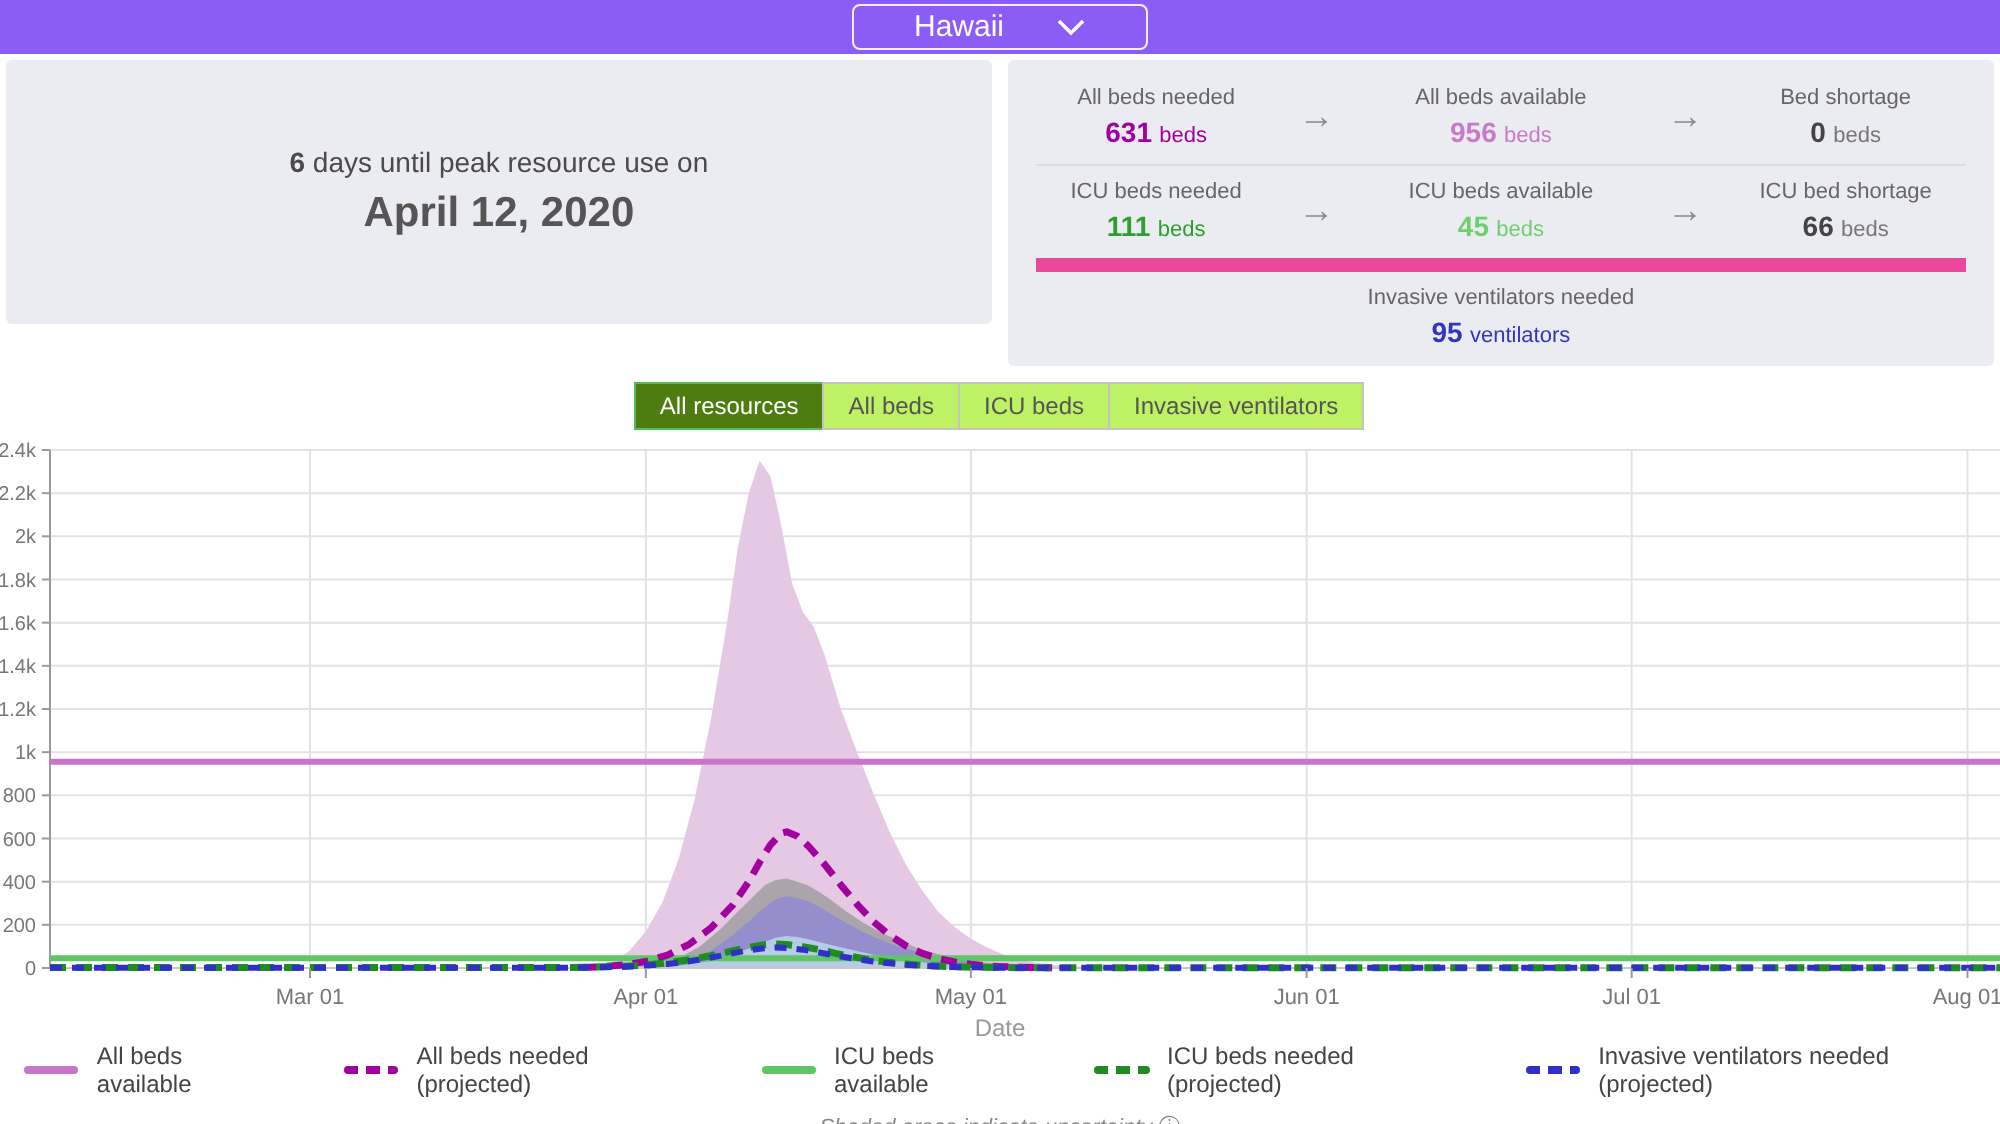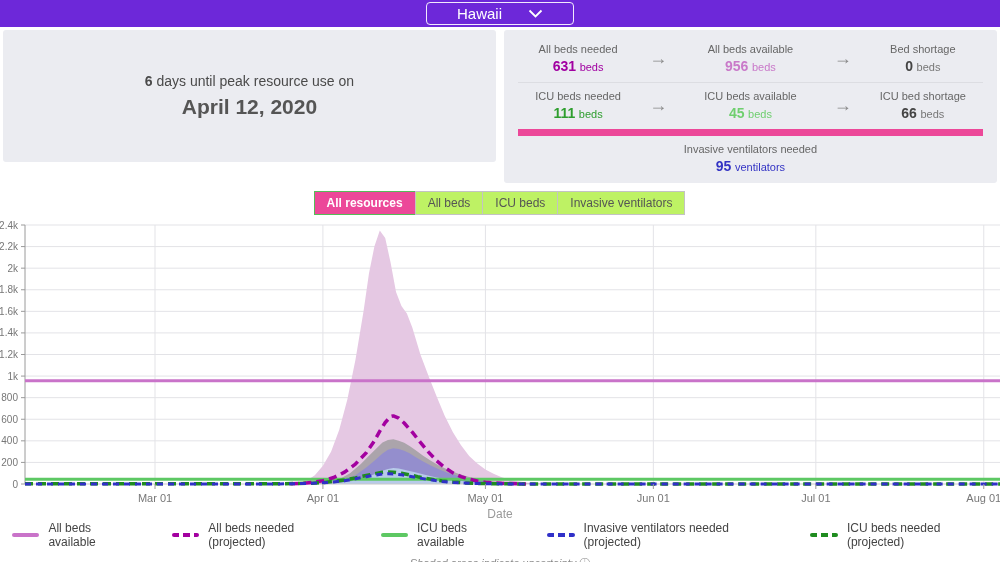--- a/index.html
+++ b/index.html
@@ -36,38 +36,38 @@
   .stat-value b { font-size:14px; font-weight:bold; }
   .stat-unit { font-size:11px; }
   .muted-unit { color:#777; }
   .arrow { text-align:center; font-size:18px; color:#8a8a8a; }
   .row-single { display:flex; justify-content:center; border-top:7px solid #ec4899; padding:7px 0 6px 0; }
 
   
   .tabs { display:flex; justify-content:center; margin:8px 0 2px 0; }
   .tab { font-size:12px; padding:4px 12px; background:#bef264; border:1px solid #c3c3c3;
     color:#555; cursor:pointer; font-family:inherit; margin-left:-1px; }
-  .tab.active { background:#ec4899; border-color:#55bd58; color:#fff;font-weight:bold; }
+  .tab.active { background:#4d7c0f; border-color:#55bd58; color:#fff; }
 
   
   .chart-wrap { width:1000px; height:302px; position:relative; }
 
   
   .legend { display:flex; justify-content:center; align-items:center; gap:14px; margin-top:2px; }
   .legend-item { display:flex; align-items:center; gap:9px; padding:0 12px; }
   .swatch { display:inline-block; width:30px; height:4px; border-radius:2px; }
   .legend-label { font-size:12px; color:#444; }
 
   .footnote { text-align:center; font-style:italic; font-size:11px; color:#888; margin-top:7px; }
   .info-icon { font-style:normal; font-size:11px; color:#888; cursor:pointer; }
 </style>
 </head>
 <body>
 
-<header class="topbar" style="background: #6d28d9;">
+<header class="topbar" style="background: #8b5cf6;">
   <button class="region-select">
     <span>Hawaii</span>
     <svg width="15" height="9" viewBox="0 0 15 9">
       <polyline points="1.5,1.5 7.5,7.5 13.5,1.5" fill="none" stroke="#fff" stroke-width="1.8"></polyline>
     </svg>
   </button>
 </header>
 
 <div class="cards">
 
@@ -208,22 +208,22 @@
   </div>
   <div class="legend-item">
     <span class="swatch" style="background: repeating-linear-gradient(90deg, rgb(163, 0, 160) 0px, rgb(163, 0, 160) 7px, transparent 7px, transparent 11px);"></span>
     <span class="legend-label">All beds needed (projected)</span>
   </div>
   <div class="legend-item">
     <span class="swatch" style="background: rgb(93, 200, 99);"></span>
     <span class="legend-label">ICU beds available</span>
   </div>
   <div class="legend-item">
+    <span class="swatch" style="background: repeating-linear-gradient(90deg, rgb(31, 140, 31) 0px, rgb(31, 140, 31) 7px, transparent 7px, transparent 11px);"></span>
+    <span class="legend-label">ICU beds needed (projected)</span>
+  </div>
+  <div class="legend-item">
     <span class="swatch" style="background: repeating-linear-gradient(90deg, rgb(48, 48, 200) 0px, rgb(48, 48, 200) 7px, transparent 7px, transparent 11px);"></span>
     <span class="legend-label">Invasive ventilators needed (projected)</span>
   </div>
-  <div class="legend-item">
-    <span class="swatch" style="background: repeating-linear-gradient(90deg, rgb(31, 140, 31) 0px, rgb(31, 140, 31) 7px, transparent 7px, transparent 11px);"></span>
-    <span class="legend-label">ICU beds needed (projected)</span>
-  </div>
 </div>
 
 <div class="footnote"><span>Shaded areas indicate uncertainty </span><span class="info-icon">ⓘ</span></div>
 
 </body></html>

